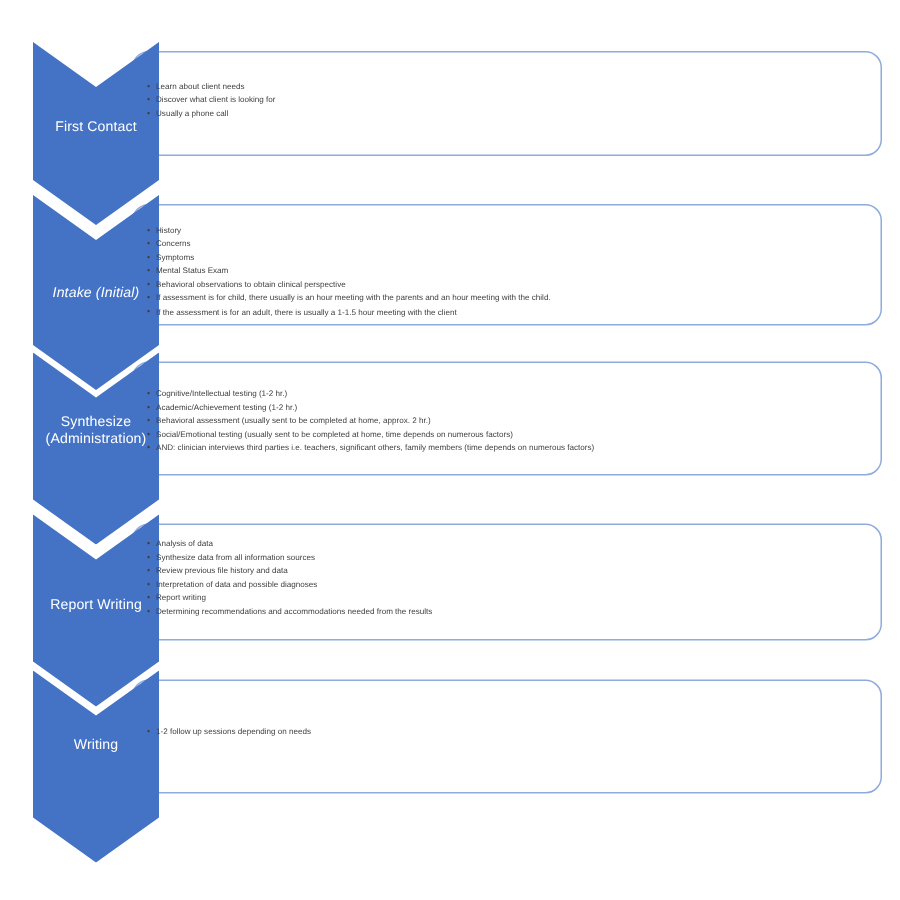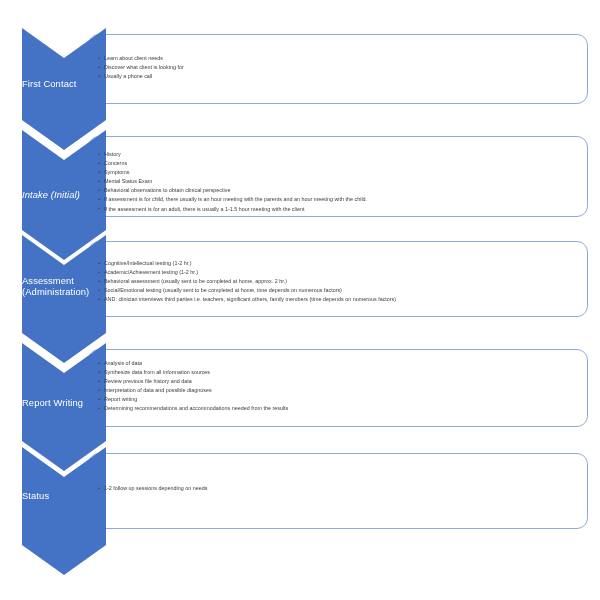--- a/index.html
+++ b/index.html
@@ -35,21 +35,21 @@
     position: absolute;
     left: 22px;
     width: 84px;
     overflow: visible;
   }
   .chev svg { display: block; }
   .chev-label {
     position: absolute;
     left: 0;
     width: 84px;
-    text-align: left;
+    text-align: center;
     color: #ffffff;
     font-size: 9.4px;
     line-height: 11.4px;
     letter-spacing: 0.1px;
     pointer-events: none;
   }
   .bullets {
     position: absolute;
     margin: 0;
     padding: 0;
@@ -109,21 +109,21 @@
       </ul>
     </div>
     <div class="row" style="top: 0px;">
       <div class="box" style="left: 88px; top: 241px; width: 500px; height: 76px; border-color: rgb(143, 170, 220); background: rgb(255, 255, 255);"></div>
       <div class="chev" style="top: 235px; height: 128px;">
         <svg width="84" height="128" viewBox="0 0 84 128">
           <polygon points="0,0 42,30 84,0 84,98 42,128 0,98" fill="#4472C4"></polygon>
         </svg>
       </div>
       <div class="chev-label" style="left: 22px; top: 275px; color: rgb(255, 255, 255);">
-        <div>Assessment</div>
+        <div>Synthesize</div>
         <div>(Administration)</div>
       </div>
       <ul class="bullets" style="left: 98px; top: 259px; color: rgb(64, 64, 64);">
         <li>Cognitive/Intellectual testing (1-2 hr.)</li>
         <li>Academic/Achievement testing (1-2 hr.)</li>
         <li>Behavioral assessment (usually sent to be completed at home, approx. 2 hr.)</li>
         <li>Social/Emotional testing (usually sent to be completed at home, time depends on numerous factors)</li>
         <li>AND: clinician interviews third parties i.e. teachers, significant others, family members (time depends on numerous factors)</li>
       </ul>
     </div>
@@ -144,18 +144,18 @@
         <li>Determining recommendations and accommodations needed from the results</li>
       </ul>
     </div>
     <div class="row" style="top: 0px;">
       <div class="box" style="left: 88px; top: 453px; width: 500px; height: 76px; border-color: rgb(143, 170, 220); background: rgb(255, 255, 255);"></div>
       <div class="chev" style="top: 447px; height: 128px;">
         <svg width="84" height="128" viewBox="0 0 84 128">
           <polygon points="0,0 42,30 84,0 84,98 42,128 0,98" fill="#4472C4"></polygon>
         </svg>
       </div>
-      <div class="chev-label" style="left: 22px; top: 490px; color: rgb(255, 255, 255);">Status</div>
+      <div class="chev-label" style="left: 22px; top: 490px; color: rgb(255, 255, 255);">Writing</div>
       <ul class="bullets" style="left: 98px; top: 484px; color: rgb(64, 64, 64);">
         <li>1-2 follow up sessions depending on needs</li>
       </ul>
     </div>
   </div>
 
 </body></html>

